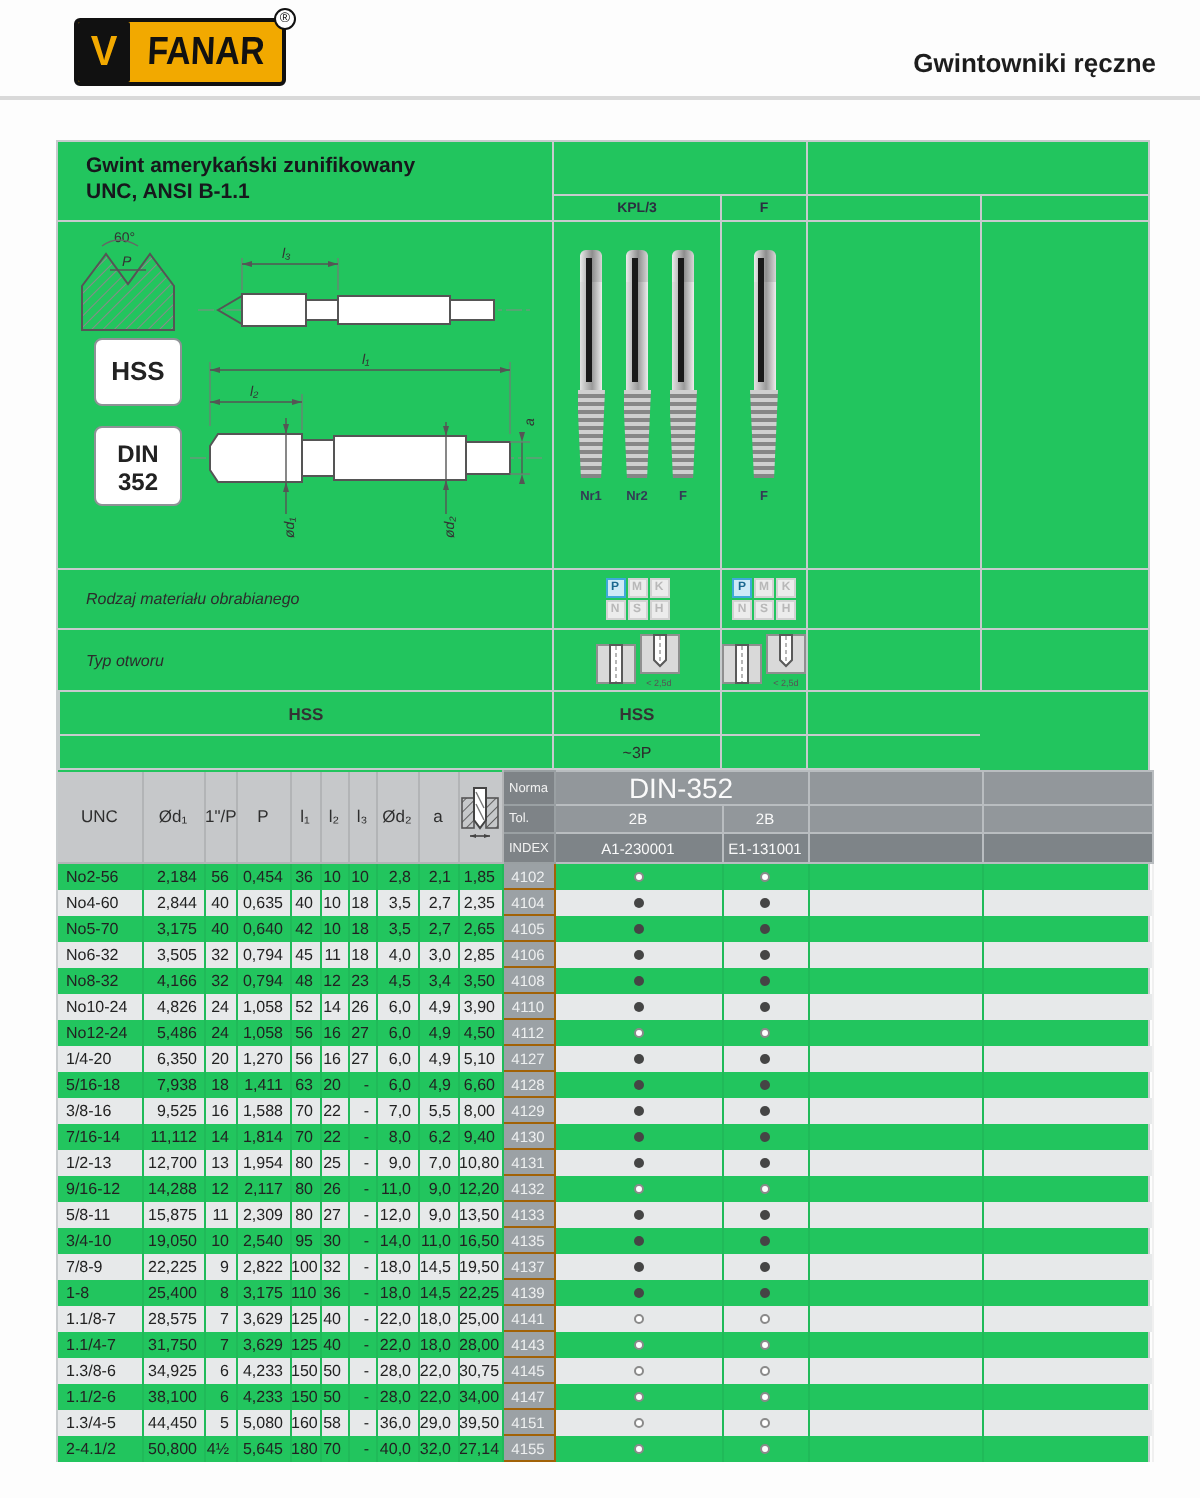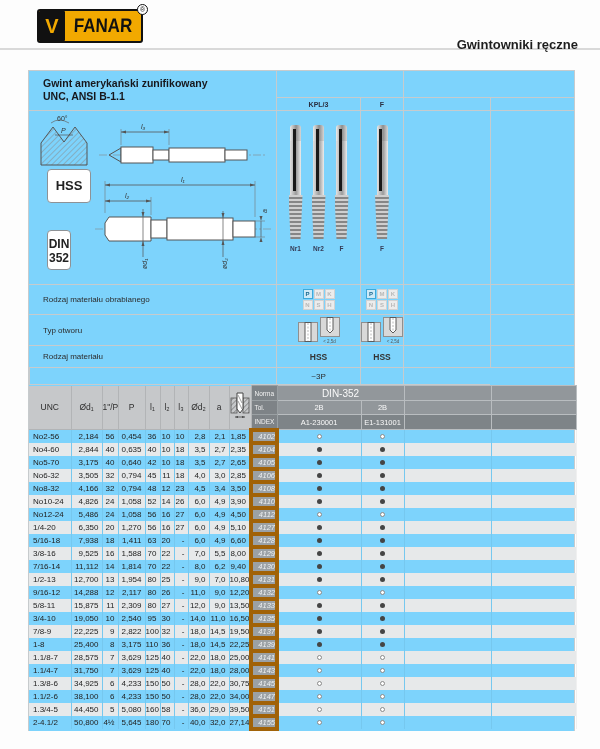--- a/index.html
+++ b/index.html
@@ -5,40 +5,40 @@
   * { box-sizing: border-box; margin: 0; padding: 0; }
   html,body { width:600px; height:749px; background:#fdfdfd; font-family:"Liberation Sans", sans-serif; color:#222; overflow:hidden; }
 
   
   .pagehead { position:relative; height:50px; border-bottom:2px solid #d9d9d9; background:#fdfdfd; }
   .logo { position:absolute; left:37px; top:9px; width:106px; height:34px; background:#f2a900; border:2px solid #111; border-radius:3px; display:flex; align-items:center; }
   .logo-v { width:26px; height:100%; background:#111; display:flex; align-items:center; justify-content:center; border-radius:1px; }
   .logo-v span { color:#f2a900; font-weight:bold; font-size:20px; transform:scaleY(1.05); }
   .logo-text { flex:1; text-align:center; font-weight:bold; font-size:17px; letter-spacing:0px; color:#111; transform:scaleY(1.15) skewX(-3deg); }
   .logo-r { position:absolute; right:-7px; top:-7px; width:11px; height:11px; background:#fff; border:1px solid #111; border-radius:50%; font-size:7px; line-height:9px; text-align:center; color:#111; }
-  .ptitle { position:absolute; right:22px; top:37px; font-size:13px; font-weight:bold; color:#1d1d1d; }
+  .ptitle { position:absolute; right:22px; top:24px; font-size:13px; font-weight:bold; color:#1d1d1d; }
 
   
-  .sheet { margin:20px 25px 0 28px; width:547px; border:1px solid #c7cbcd; border-bottom:none; background:#7dd3fc; }
+  .sheet { margin:20px 25px 0 28px; width:547px; border:1px solid #c7cbcd; border-bottom:none; background:#22c55e; }
   .grid5 { display:grid; grid-template-columns:247px 84px 43px 87px 84px; }
-  .bl { border-left:1px solid #c7cbcd; } .bb { border-bottom:1px solid #c7cbcd; }
+  .bl { border-left:1px solid #c7cbcd; } .bb { border-bottom:1px solid #c7cbcd;font-style:italic; }
 
   
   .s1-title { grid-row:1 / span 2; padding:6px 0 0 14px; font-size:10.5px; font-weight:bold; color:#17171c; line-height:1.25; border-bottom:1px solid #c7cbcd; }
   .s1-top { height:27px; border-bottom:1px solid #c7cbcd; }
   .s1-lab { height:13px; font-size:7px; font-weight:bold; color:#2b2f40; text-align:center; line-height:13px; border-bottom:1px solid #c7cbcd; }
   .span2 { grid-column:2 / span 2; } .span2cd { grid-column:4 / span 2; }
 
   
   .s2 { height:174px; }
   .s2 > div { border-bottom:1px solid #c7cbcd; }
   .panel { position:relative; }
   .badge { position:absolute; left:18px; border:1px solid #8e9296; border-radius:4px; background:#fff; text-align:center; font-weight:bold; color:#222; }
   .badge.hss { top:58px; width:44px; height:34px; font-size:13px; line-height:32px; }
-  .badge.din { top:119px; width:24px; height:40px; font-size:12px; line-height:1.2; padding-top:6px; }
+  .badge.din { top:102px; width:44px; height:40px; font-size:12px; line-height:1.2; padding-top:6px; }
   .profile-svg { position:absolute; left:6px; top:2px; }
   .dim-svg { position:absolute; left:66px; top:6px; }
   .tapcol { display:flex; justify-content:center; align-items:flex-start; gap:9px; padding-top:14px; }
   .tapwrap { display:flex; flex-direction:column; align-items:center; }
   .tap { position:relative; display:flex; flex-direction:column; align-items:center; }
   .t-top { width:11px; height:16px; border-radius:3px 3px 0 0; background:linear-gradient(90deg,#ececec,#8d8d8d 55%,#d6d6d6); }
   .t-body { width:11px; height:54px; background:linear-gradient(90deg,#e2e2e2,#9a9a9a 55%,#ededed); }
   .tap::after { content:""; position:absolute; left:4px; top:4px; width:3px; height:62px; background:#191919; }
   .t-thr { width:14px; height:44px; background:repeating-linear-gradient(180deg,#cfcfcf 0 2px,#868686 2px 4px); clip-path:polygon(0 0,100% 0,86% 100%,14% 100%); }
   .tlab { margin-top:6px; font-size:6.5px; font-weight:bold; color:#343a55; }
@@ -60,21 +60,21 @@
   thead th { font-weight:normal; }
   .lh { background:#c6c8ca; color:#2e2e2e; font-size:8.5px; border-right:1px solid #b2b4b6; border-bottom:1px solid #b2b4b6; }
   .mlab { background:#7e8387; color:#f2f2f2; font-size:6.5px; text-align:left; padding-left:3px; border:1px solid #9aa0a3; }
   .hval { background:#92979b; color:#fafafa; font-size:7.5px; text-align:center; border:1px solid #b9bdc0; }
   tr.idxrow .hval { background:#7e8488; }
   .hrow1 th { height:15px; } .hrow2 th { height:14px; } .idxrow th { height:15px; }
   tbody td { height:13px; border-right:1px solid rgba(0,0,0,0.05); }
   tbody tr:nth-child(even) td { background:#e7e9ea; }
   td.cl { text-align:left; padding-left:4px; }
   td.cr { text-align:right; padding-right:3px; }
-  td.code { background:#9ba1a5 !important; color:#eef0f1; text-align:right; font-size:7.5px; border:4px solid #a16207;font-style:italic; }
+  td.code { background:#9ba1a5 !important; color:#eef0f1; text-align:center; font-size:7.5px; border:1px solid #a16207; }
   td.dotc { text-align:center; }
   .dot-f { display:inline-block; width:5px; height:5px; border-radius:50%; background:#454545; }
   .dot-o { display:inline-block; width:5px; height:5px; border-radius:50%; border:1px solid #8a8a8a; background:#fff; }
   svg text { font-family:"Liberation Sans", sans-serif; }
 </style>
 </head>
 <body>
 
 <div class="pagehead">
   <div class="logo">
@@ -276,21 +276,20 @@
           </svg>
           <div class="hole-cap">&lt; 2,5d</div>
         </div>
       </div>
     </div>
     <div class="bl"></div>
     <div class="bl"></div>
   </div>
 
   <div class="grid5 irow" style="height:22px">
-    <div class="lab bb" style="justify-content:flex-start">Rodzaj materiału</div>
     <div class="bl val">HSS</div>
     <div class="bl val">HSS</div>
     <div class="bl"></div>
     <div class="bl"></div>
   </div>
 
 
   <div class="grid5 irow" style="height:17px">
     <div class="bl"></div>
     <div class="bl">~3P</div>
@@ -338,21 +337,21 @@
             <rect x="13" y="7" width="6" height="15" fill="url(#hatch2)" stroke="#555" stroke-width="0.8"></rect>
             <path d="M7 2 L13 2 L13 18 L10 22 L7 18 Z" fill="#fff" stroke="#444" stroke-width="1"></path>
             <line x1="8" y1="4" x2="12" y2="12" stroke="#777" stroke-width="0.7"></line>
             <line x1="8" y1="10" x2="12" y2="18" stroke="#777" stroke-width="0.7"></line>
             <line x1="5" y1="26" x2="15" y2="26" stroke="#444" stroke-width="0.8"></line>
             <polygon points="5,26 8,25 8,27" fill="#444"></polygon>
             <polygon points="15,26 12,25 12,27" fill="#444"></polygon>
           </svg>
         </th>
         <th class="mlab">Norma</th>
-        <th class="hval" colspan="2" style="font-size:10px">DIN-352</th>
+        <th class="hval" colspan="2" style="font-size:14px">DIN-352</th>
         <th class="hval"></th>
         <th class="hval"></th>
       </tr>
       <tr class="hrow2">
         <th class="mlab">Tol.</th>
         <th class="hval">2B</th>
         <th class="hval">2B</th>
         <th class="hval"></th>
         <th class="hval"></th>
       </tr>

